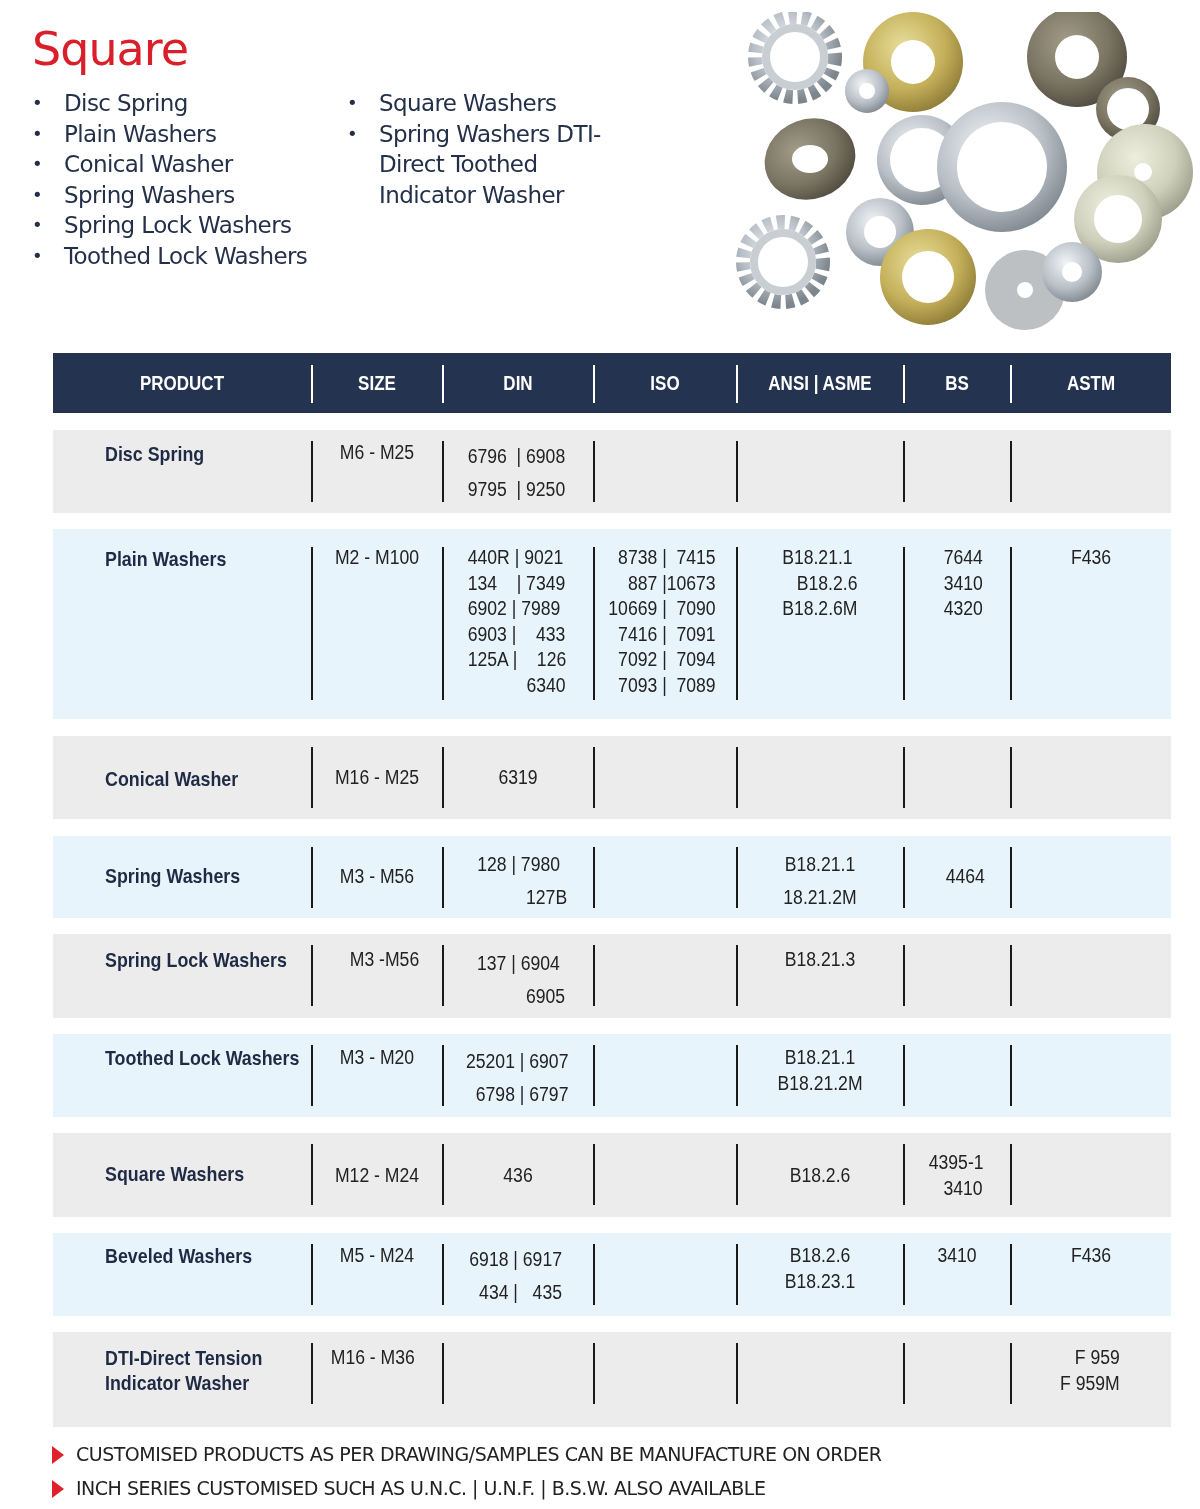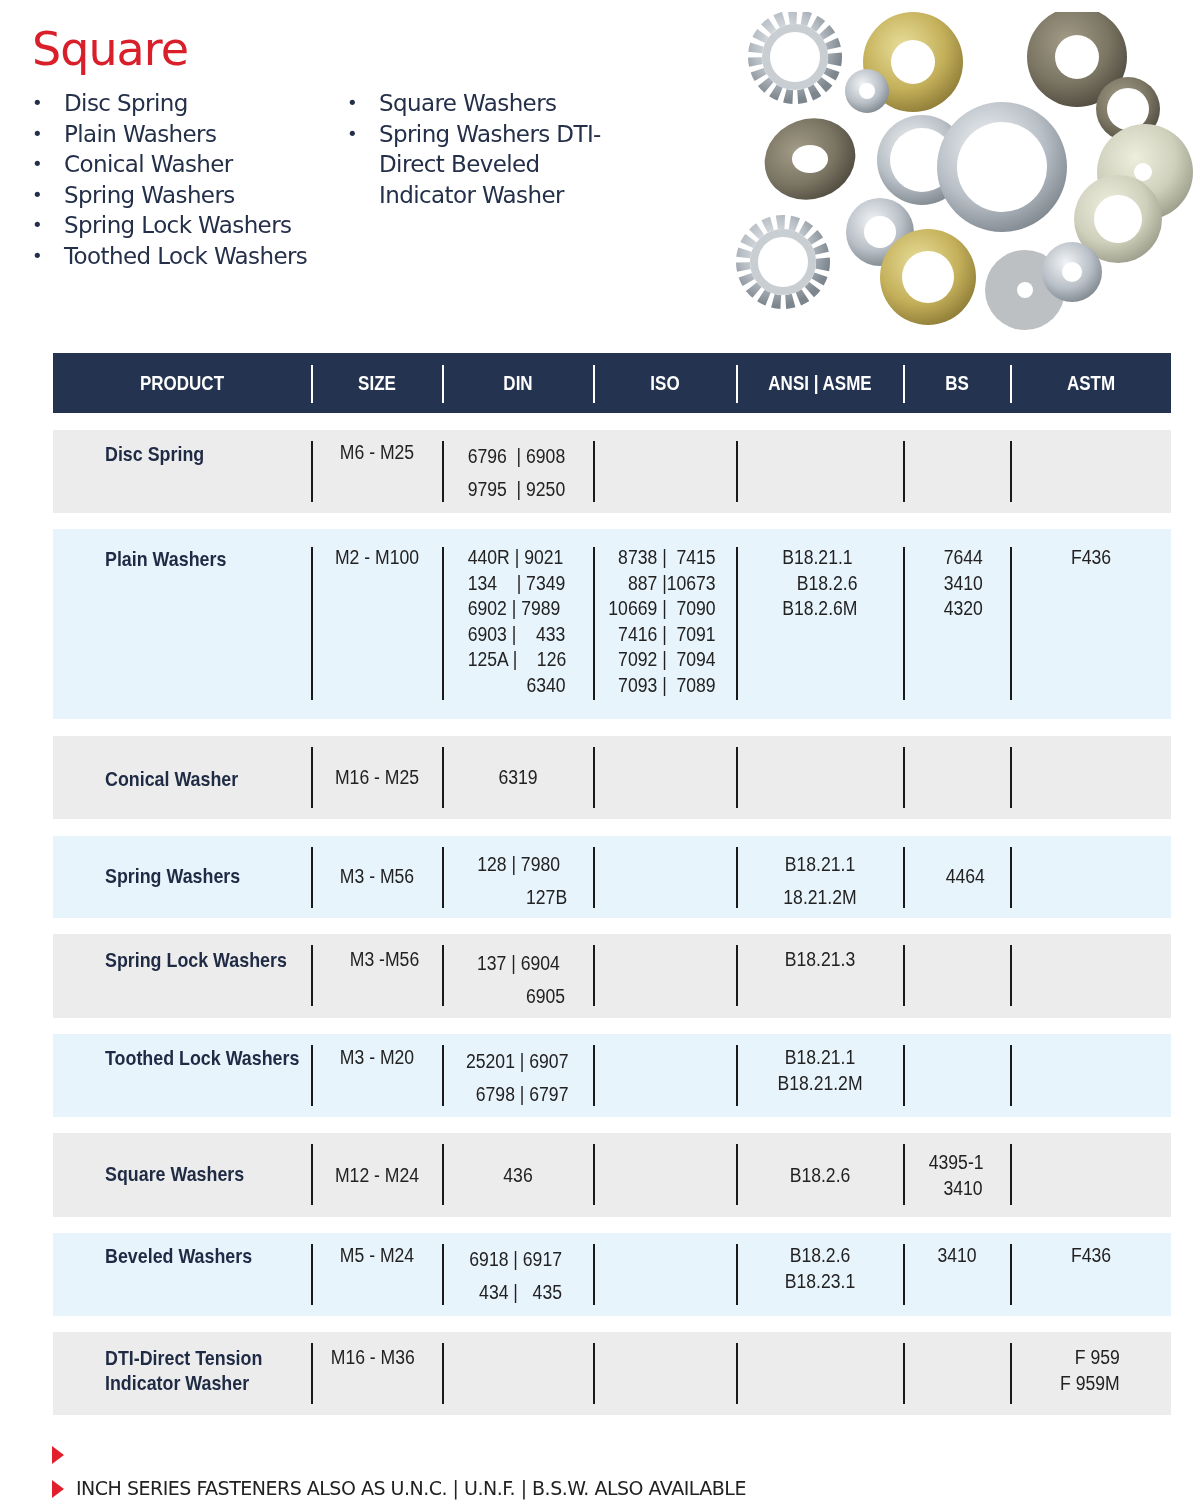--- a/index.html
+++ b/index.html
@@ -42,21 +42,21 @@
   <li><span class="dot">•</span><span>Plain Washers</span></li>
   <li><span class="dot">•</span><span>Conical Washer</span></li>
   <li><span class="dot">•</span><span>Spring Washers</span></li>
   <li><span class="dot">•</span><span>Spring Lock Washers</span></li>
   <li><span class="dot">•</span><span>Toothed Lock Washers</span></li>
 </ul>
 
 <ul class="bullets col2">
   <li><span class="dot">•</span><span>Square Washers</span></li>
   <li><span class="dot">•</span><span>Spring Washers DTI-</span></li>
-  <li><span>Direct Beveled</span></li>
+  <li><span>Direct Toothed</span></li>
   <li><span>Indicator Washer</span></li>
 </ul>
 
 <svg class="photo" viewBox="0 0 460 325">
   <defs>
     <radialGradient id="gSilver" cx="40%" cy="35%" r="70%">
         <stop offset="0" stop-color="#f2f4f6"></stop>
         <stop offset="0.6" stop-color="#b8bfc6"></stop>
         <stop offset="1" stop-color="#7d858d"></stop>
       </radialGradient>
@@ -263,35 +263,36 @@
   <span class="vdiv" style="left:540px;top:11px;height:61px;"></span>
   <span class="vdiv" style="left:683px;top:11px;height:61px;"></span>
   <span class="cell c" style="left:684px;width:166px;top:10px;">B18.2.6
 B18.23.1</span>
   <span class="vdiv" style="left:850px;top:11px;height:61px;"></span>
   <span class="cell c" style="left:851px;width:106px;top:10px;">3410</span>
   <span class="vdiv" style="left:957px;top:11px;height:61px;"></span>
   <span class="cell c" style="left:958px;width:160px;top:10px;">F436</span>
 </div>
 
-<div class="row gray" style="top:1332px;height:83px;">
+<div class="row gray" style="top:1332px;height:95px;">
   <span class="prod" style="top:13px;white-space:pre;">DTI-Direct Tension
 Indicator Washer</span>
   <span class="vdiv" style="left:258px;top:11px;height:61px;"></span>
   <span class="cell" style="left:272px;top:13px;">M16 - M36</span>
   <span class="vdiv" style="left:389px;top:11px;height:61px;"></span>
   <span class="vdiv" style="left:540px;top:11px;height:61px;"></span>
   <span class="vdiv" style="left:683px;top:11px;height:61px;"></span>
   <span class="vdiv" style="left:850px;top:11px;height:61px;"></span>
   <span class="vdiv" style="left:957px;top:11px;height:61px;"></span>
   <span class="cell" style="left:1003px;top:13px;">   F 959
 F 959M</span>
 </div>
 
 <div class="notes">
   <div class="note">
     <span class="tri"></span>
+    <span>CUSTOMISED PRODUCTS AS PER DRAWING/SAMPLES CAN BE MANUFACTURE ON ORDER</span>
   </div>
   <div class="note">
     <span class="tri"></span>
-    <span>INCH SERIES FASTENERS ALSO AS U.N.C. | U.N.F. | B.S.W. ALSO AVAILABLE</span>
+    <span>INCH SERIES CUSTOMISED SUCH AS U.N.C. | U.N.F. | B.S.W. ALSO AVAILABLE</span>
   </div>
 </div>
 
 </body></html>

